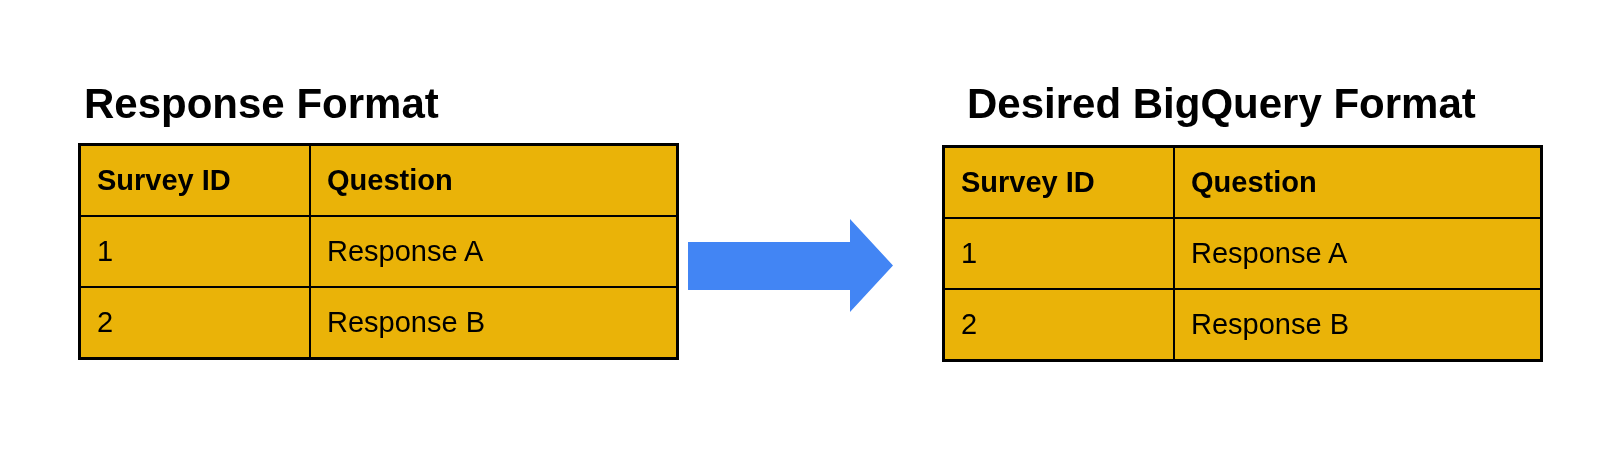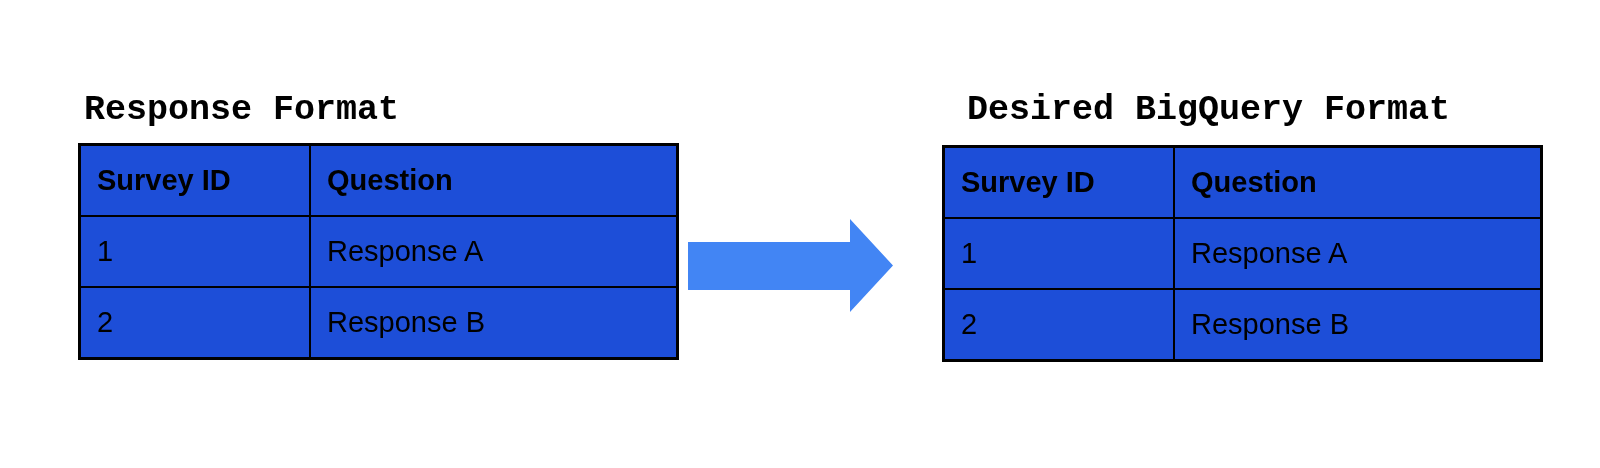--- a/index.html
+++ b/index.html
@@ -10,37 +10,36 @@
   }
   .canvas {
     position: relative;
     width: 1600px;
     height: 468px;
     background: #ffffff;
     overflow: hidden;
   }
   .diagram-title {
     position: absolute;
-    top: 90px;
-    font-size: 35px;
+    top: 84px;
+    font-size: 42px;
     font-weight: 700;
     color: #000000;
     line-height: 40px;
     white-space: nowrap;
     letter-spacing: 0px;
-    font-family: Liberation Mono, monospace;
   }
   .title-left  { left: 84px; }
   .title-right { left: 967px; text-align: center; }
 
   table.data-table {
     position: absolute;
     border-collapse: collapse;
     table-layout: fixed;
-    background: #1d4ed8;
+    background: #eab308;
   }
   table.data-table.table-left  { left: 78px;  top: 143px; width: 565px; }
   table.data-table.table-right { left: 942px; top: 145px; width: 563px; }
 
   table.data-table td {
     border: 2px solid #000000;
     height: 69px;
     padding: 0 0 0 16px;
     font-size: 29px;
     color: #000000;

